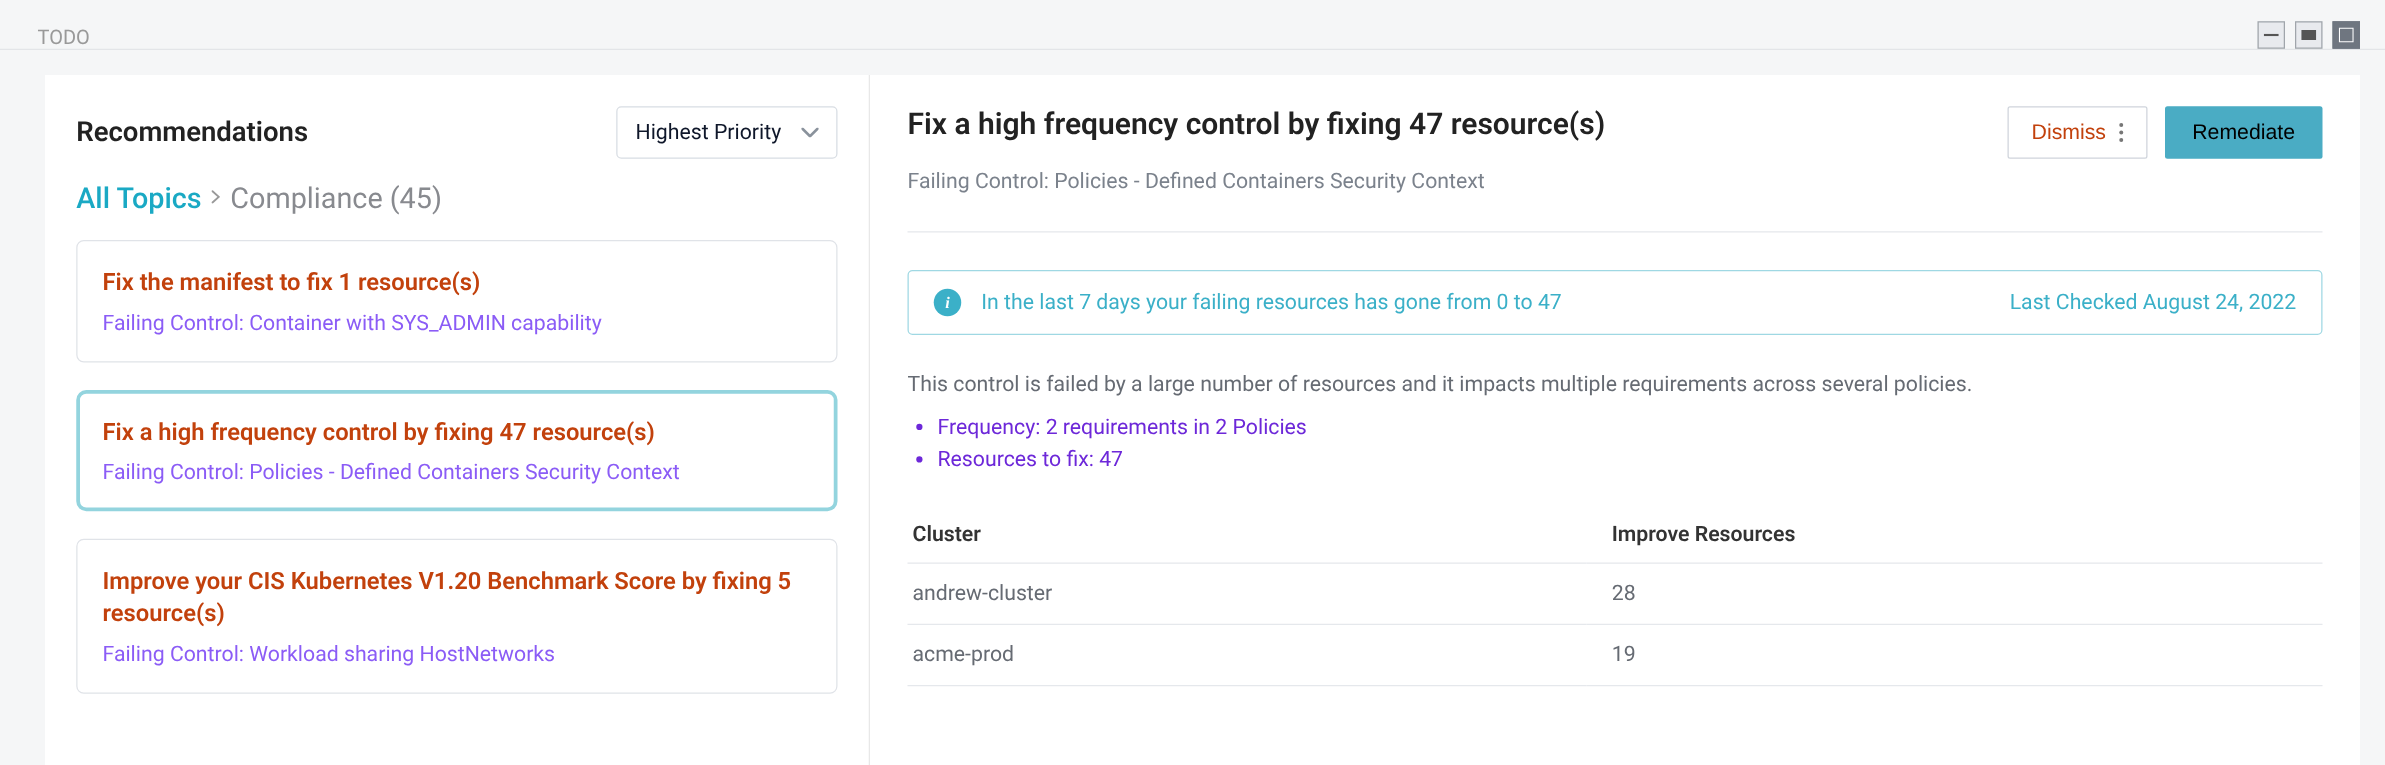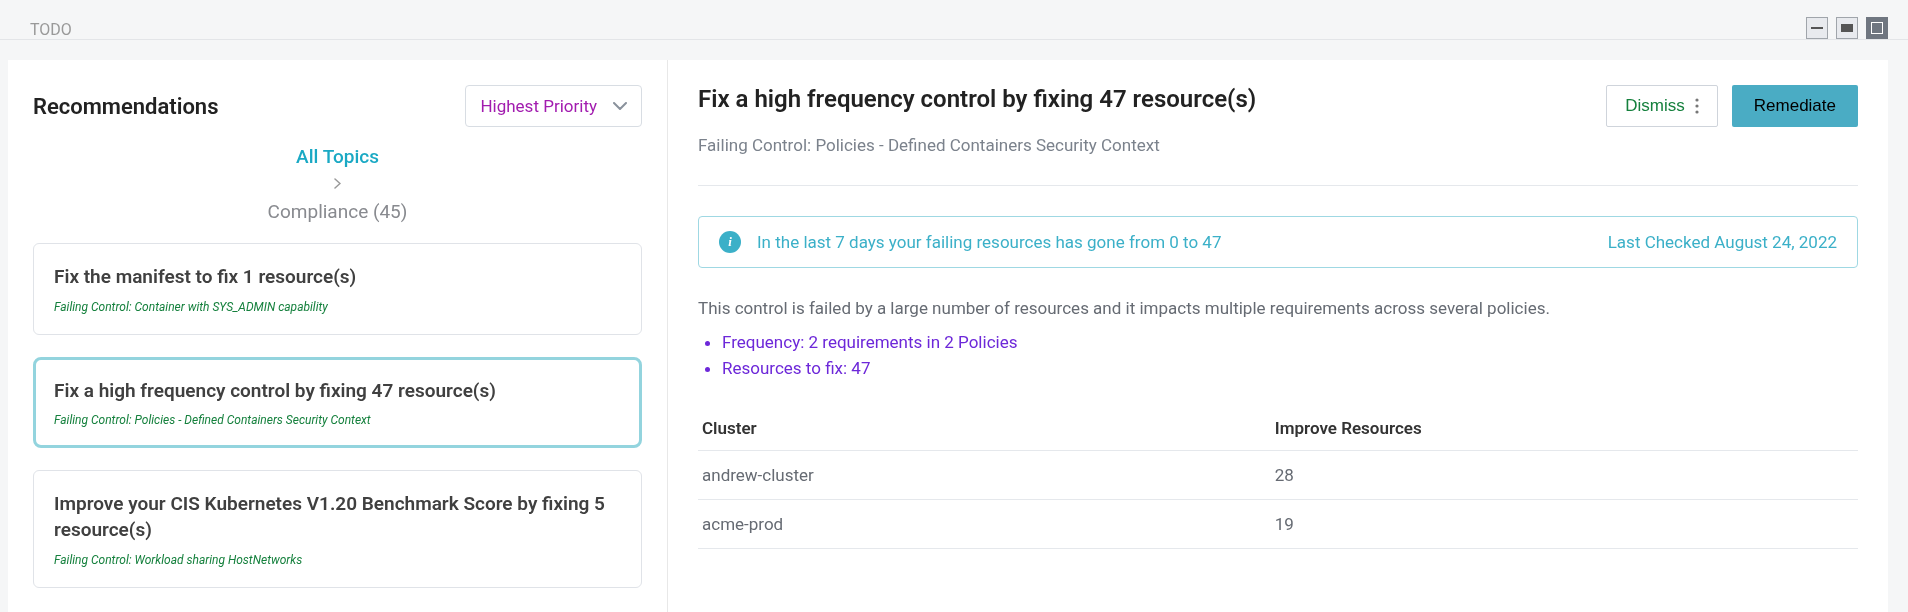--- a/index.html
+++ b/index.html
@@ -43,21 +43,21 @@
       color: #555;
     }
     .window-btn.max {
       background: #6f7680;
       border-color: #6f7680;
       color: #fff;
     }
     .main {
       display: flex;
       height: calc(100% - 40px);
-      padding: 20px 20px 0 8px;
+      padding: 20px 20px 0 36px;
       gap: 0;
     }
     .left-panel {
       width: 660px;
       background: #fff;
       padding: 25px 25px;
       border-right: 1px solid #e8e8e8;
     }
     .left-header {
       display: flex;
@@ -70,36 +70,35 @@
       font-weight: 600;
       color: #222;
     }
     .sort-dropdown {
       border: 1px solid #d8dde3;
       border-radius: 4px;
       padding: 10px 14px;
       display: flex;
       align-items: center;
       gap: 16px;
-      color: #a21caf;
+      color: #0f172a;
       font-size: 17px;
       cursor: pointer;
     }
     .chevron-down {
       width: 14px;
       height: 8px;
     }
     .chevron-down svg { display:block; }
     .breadcrumb {
       display: flex;
       align-items: center;
       gap: 8px;
-      font-size: 19px;
+      font-size: 23px;
       margin-bottom: 20px;
-      flex-direction: column;
     }
     .breadcrumb .root {
       color: #1aa9c4;
       font-weight: 500;
     }
     .breadcrumb .sep {
       color: #999;
       font-size: 14px;
     }
     .breadcrumb .current {
@@ -113,28 +112,27 @@
       cursor: pointer;
     }
     .rec-card.selected {
       border: 3px solid #93d4de;
       border-radius: 8px;
       padding: 18px;
     }
     .rec-card h3 {
       font-size: 19px;
       font-weight: 600;
-      color: #404040;
+      color: #c2410c;
       margin-bottom: 10px;
       line-height: 1.35;
     }
     .rec-card .sub {
-      color: #15803d;
-      font-size: 12px;
-      font-style: italic;
+      color: #8b5cf6;
+      font-size: 17px;
     }
     .right-panel {
       flex: 1;
       background: #fff;
       padding: 25px 30px;
     }
     .right-header {
       display: flex;
       justify-content: space-between;
       align-items: flex-start;
@@ -145,21 +143,21 @@
       font-weight: 600;
       color: #222;
     }
     .right-actions {
       display: flex;
       gap: 14px;
     }
     .btn-dismiss {
       border: 1px solid #cfd4db;
       background: #fff;
-      color: #15803d;
+      color: #c2410c;
       padding: 10px 18px;
       border-radius: 2px;
       font-size: 17px;
       display: flex;
       align-items: center;
       gap: 10px;
       cursor: pointer;
     }
     .btn-remediate {
       background: #4aacc4;

